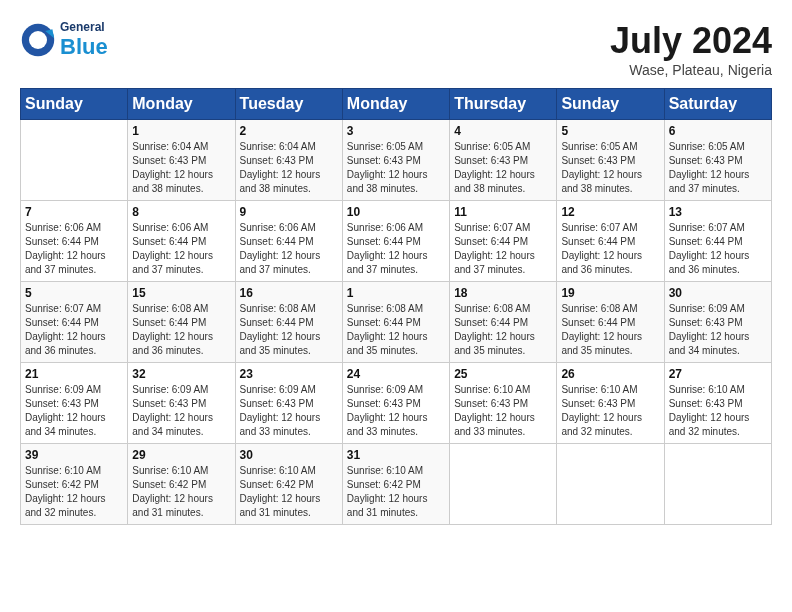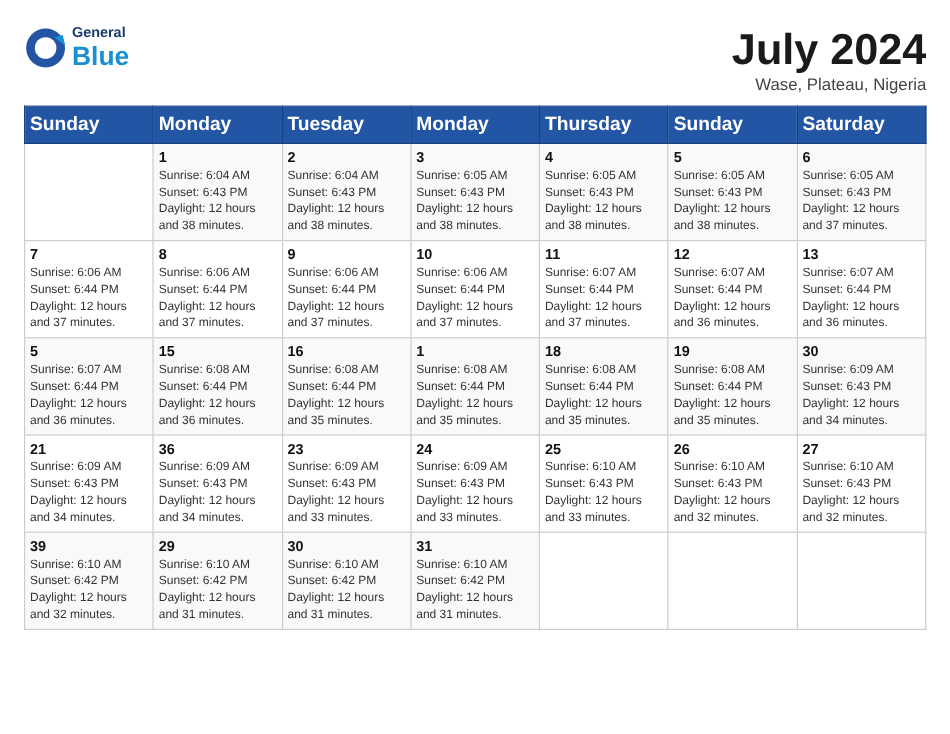--- a/index.html
+++ b/index.html
@@ -260,21 +260,21 @@
       </tr>
       <tr>
         <td>
           <div class="day-num">21</div>
           <div class="day-info" style="white-space: pre-line;">Sunrise: 6:09 AM
 Sunset: 6:43 PM
 Daylight: 12 hours
 and 34 minutes.</div>
         </td>
         <td>
-          <div class="day-num">36</div>
+          <div class="day-num">32</div>
           <div class="day-info" style="white-space: pre-line;">Sunrise: 6:09 AM
 Sunset: 6:43 PM
 Daylight: 12 hours
 and 34 minutes.</div>
         </td>
         <td>
           <div class="day-num">23</div>
           <div class="day-info" style="white-space: pre-line;">Sunrise: 6:09 AM
 Sunset: 6:43 PM
 Daylight: 12 hours

